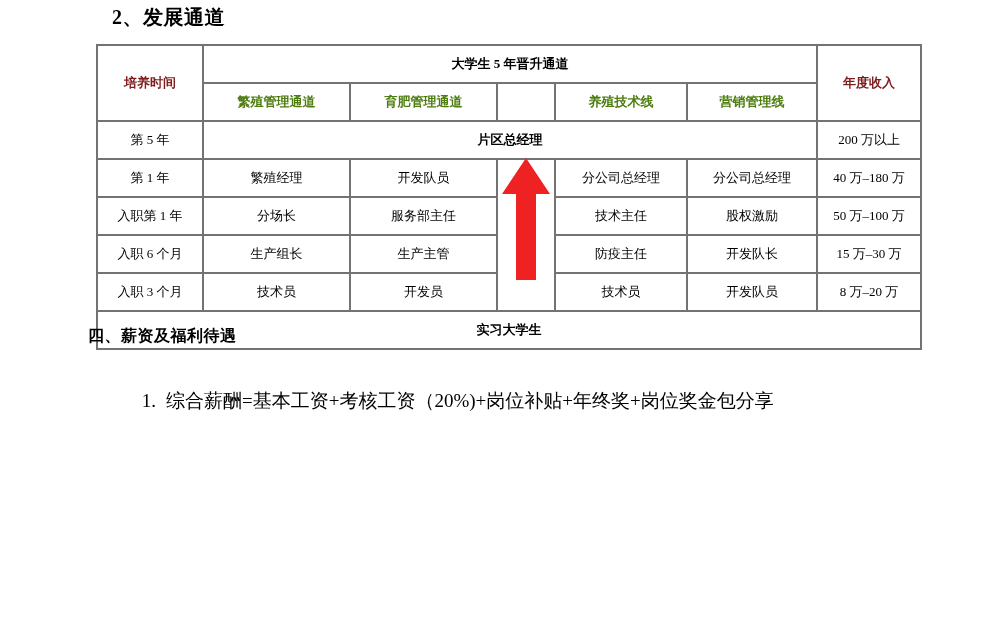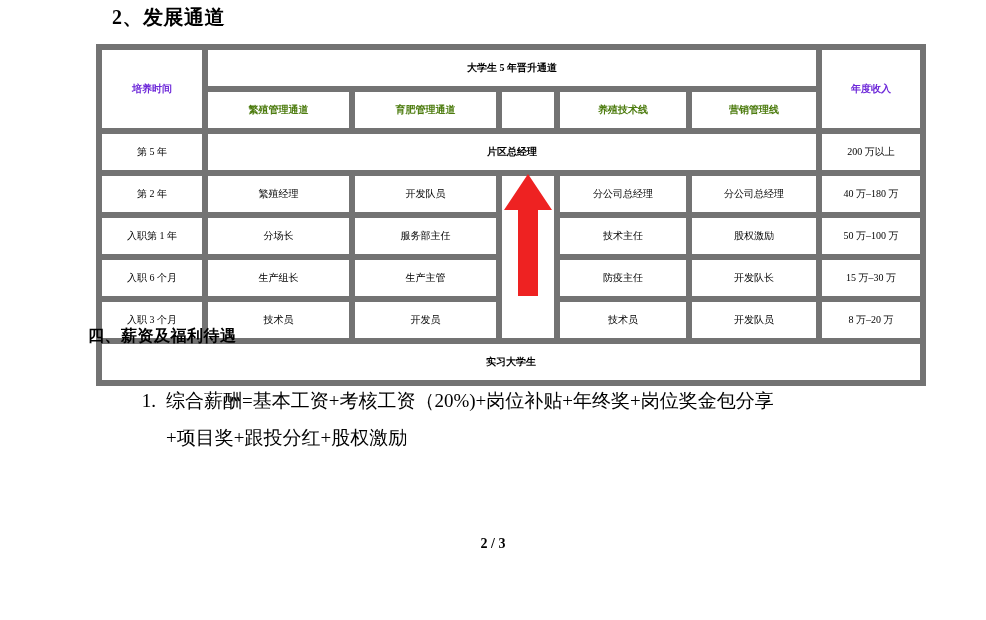--- a/index.html
+++ b/index.html
@@ -43,35 +43,35 @@
     left: 96px;
     top: 44px;
     width: 794px;
   }
   table.promo {
     border-collapse: collapse;
     width: 794px;
     table-layout: fixed;
   }
   table.promo td {
-    border: 6px solid #737373;
+    border: 2px solid #737373;
     text-align: center;
     vertical-align: middle;
-    font-size: 10px;
+    font-size: 13px;
     padding: 3px 2px;
     height: 30px;
     line-height: 1.2;
   }
   .c-red {
     color: #4d7c0f;
     font-weight: bold;
     font-size: 16px;
   }
   .c-blue {
-    color: #6d28d9;
+    color: #7f1d1d;
     font-weight: bold;
     font-size: 16px;
   }
   .hdr-top {
     font-weight: bold;
     font-size: 17px;
   }
   .row-strong {
     font-weight: bold;
     font-size: 16px;
@@ -164,21 +164,21 @@
           <td class="c-red">营销管理线</td>
         </tr>
 
         <tr>
           <td>第 5 年</td>
           <td colspan="5" class="row-strong">片区总经理</td>
           <td>200 万以上</td>
         </tr>
 
         <tr>
-          <td>第 2 年</td>
+          <td>第 1 年</td>
           <td>繁殖经理</td>
           <td>开发队员</td>
           <td class="arrow-cell" rowspan="4">
             <svg class="arrow" viewBox="0 0 52 128">
               <polygon points="26,4 50,40 36,40 36,126 16,126 16,40 2,40" fill="#ee2222"></polygon>
             </svg>
           </td>
           <td>分公司总经理</td>
           <td>分公司总经理</td>
           <td>40 万–180 万</td>
@@ -215,18 +215,16 @@
     </table>
   </div>
 
   <div class="heading-4">四、薪资及福利待遇</div>
 
   <div class="list-area">
     <div class="list-item">
       <div class="list-num">1.</div>
       <div class="list-text">综合薪酬=基本工资+考核工资（20%)+岗位补贴+年终奖+岗位奖金包分享</div>
     </div>
-    <div class="list-cont">+项目奖+跟投分红+股权激励</div>
   </div>
 
-  <div class="footer">2 / 3</div>
 
 </div>
 
 </body></html>

